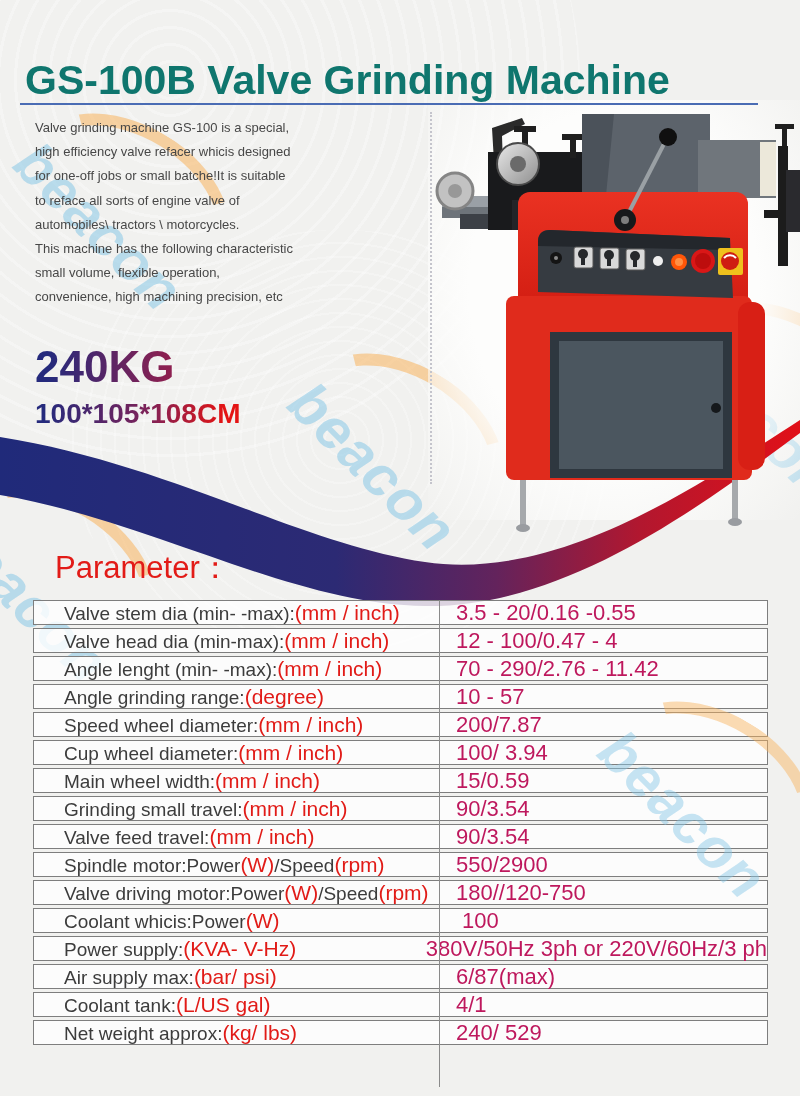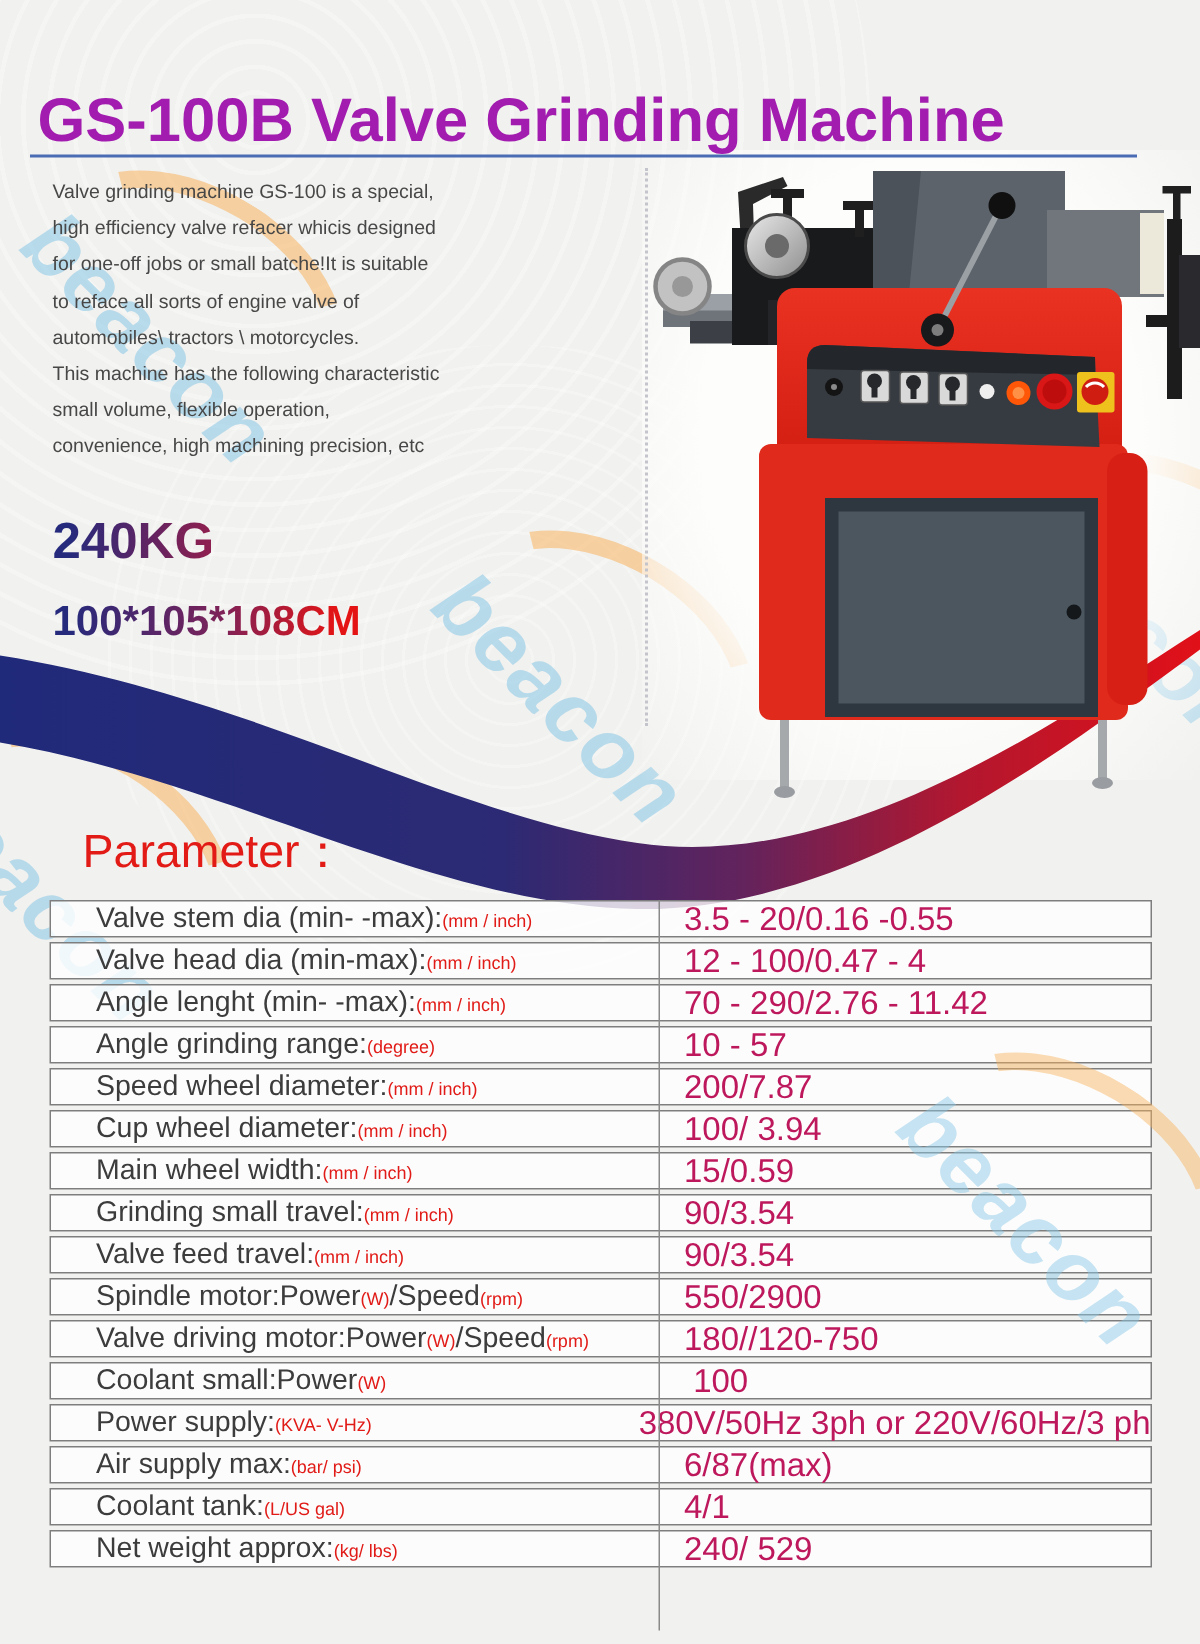--- a/index.html
+++ b/index.html
@@ -22,34 +22,34 @@
   .watermark .wm-text{position:absolute;left:0;top:28px;font-size:58px;font-weight:bold;font-style:italic;
     color:rgba(134,198,230,.55);letter-spacing:1px;}
   .wm1{left:-18px;top:168px;}
   .wm2{left:256px;top:408px;}
   .wm3{left:636px;top:356px;}
   .wm4{left:566px;top:756px;z-index:3;opacity:.85;}
   .wm5{left:-92px;top:540px;}
 
   
   .page-title{position:absolute;left:25px;top:30px;z-index:2;
-    font-size:41px;font-weight:bold;color:#a21caf;letter-spacing:0px;white-space:nowrap;}
+    font-size:41px;font-weight:bold;color:#0f766e;letter-spacing:0px;white-space:nowrap;}
   .title-rule{position:absolute;left:20px;top:103px;width:738px;height:2px;background:#4a6cb4;z-index:2;}
 
   
   .description{position:absolute;left:35px;top:116px;width:402px;z-index:2;
     font-size:13px;line-height:24.2px;color:#474747;white-space:pre-line;}
 
   
   .dotted-sep{position:absolute;left:430px;top:112px;height:372px;width:0;
     border-left:2px dotted #c4c4cc;z-index:2;}
 
   
   .weight-highlight{position:absolute;left:35px;top:342px;z-index:2;
-    font-size:34px;font-weight:bold;
+    font-size:44px;font-weight:bold;
     background:linear-gradient(90deg,#252a7c 10%,#8c2050 95%);
     -webkit-background-clip:text;background-clip:text;color:transparent;}
   .dims-highlight{position:absolute;left:35px;top:398px;z-index:2;
     font-size:28px;font-weight:bold;
     background:linear-gradient(90deg,#252a7c 5%,#7e2258 55%,#e41414 92%);
     -webkit-background-clip:text;background-clip:text;color:transparent;}
 
   
   .swoosh{position:absolute;left:0;top:392px;z-index:1;}
 
@@ -60,21 +60,21 @@
 
   
   .param-heading{position:absolute;left:55px;top:547px;z-index:2;
     font-size:31px;color:#e21b17;}
   .ptable{position:absolute;left:33px;top:600px;width:735px;z-index:2;}
   .prow{box-sizing:border-box;height:25px;margin-bottom:3px;
     border:1px solid #7e7e7e;background:rgba(255,255,255,.8);
     display:flex;align-items:center;}
   .pcell{white-space:pre;overflow:visible;}
   .plabel{box-sizing:border-box;width:406px;padding-left:30px;font-size:19px;color:#3c3c3c;}
-  .plabel .red{color:#e11b17;font-size:12px;}
+  .plabel .red{color:#e11b17;font-size:21px;}
   .pvalue{flex:1;padding-left:16px;font-size:22px;color:#be185d;}
   .pdivider{position:absolute;left:406px;top:0;width:1px;height:487px;background:#8a8a8a;}
 </style>
 </head>
 <body>
 
 <div class="bg-swirl s1"></div>
 <div class="bg-swirl s2"></div>
 
 <div class="watermark wm1">
@@ -247,21 +247,21 @@
     </div>
     <div class="prow">
       <div class="pcell plabel"><span>Spindle motor:Power</span><span class="red">(W)</span><span>/Speed</span><span class="red">(rpm)</span></div>
       <div class="pcell pvalue">550/2900</div>
     </div>
     <div class="prow">
       <div class="pcell plabel"><span>Valve driving motor:Power</span><span class="red">(W)</span><span>/Speed</span><span class="red">(rpm)</span></div>
       <div class="pcell pvalue">180//120-750</div>
     </div>
     <div class="prow">
-      <div class="pcell plabel"><span>Coolant small:Power</span><span class="red">(W)</span></div>
+      <div class="pcell plabel"><span>Coolant whicis:Power</span><span class="red">(W)</span></div>
       <div class="pcell pvalue"> 100</div>
     </div>
     <div class="prow">
       <div class="pcell plabel"><span>Power supply:</span><span class="red">(KVA- V-Hz)</span></div>
       <div class="pcell pvalue">380V/50Hz 3ph or 220V/60Hz/3 ph</div>
     </div>
     <div class="prow">
       <div class="pcell plabel"><span>Air supply max:</span><span class="red">(bar/ psi)</span></div>
       <div class="pcell pvalue">6/87(max)</div>
     </div>

